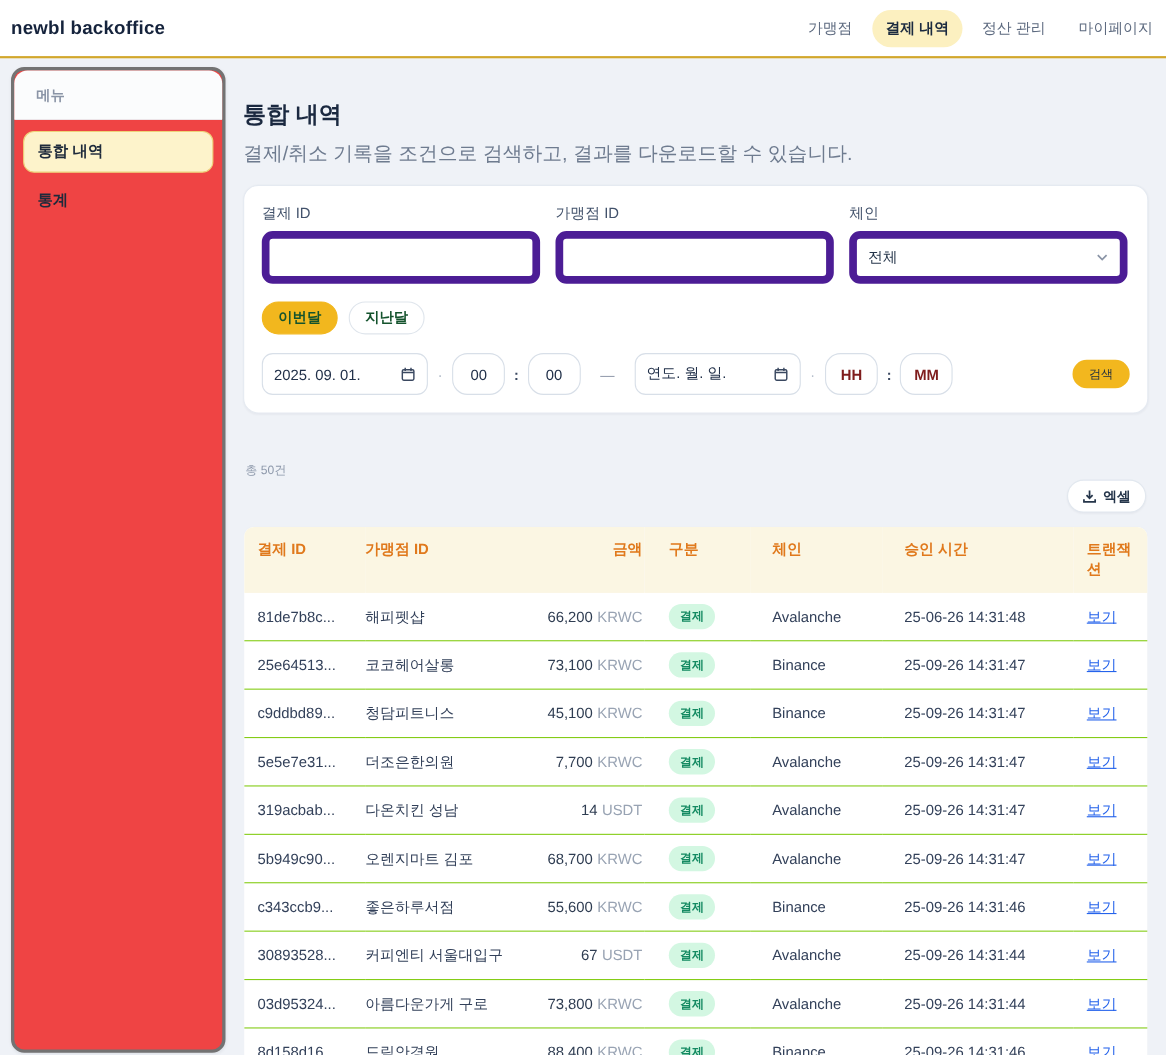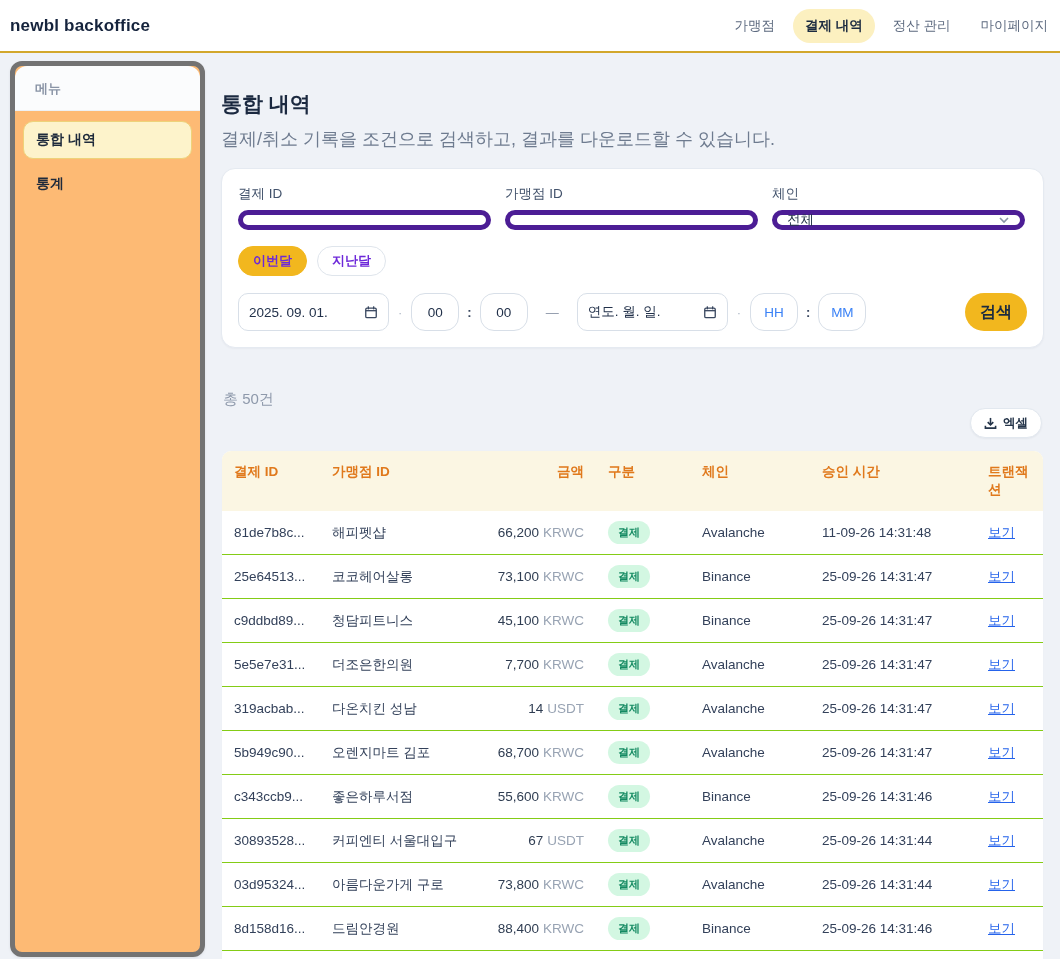--- a/index.html
+++ b/index.html
@@ -12,67 +12,67 @@
   .brand { font-size:17px; font-weight:800; color:#15233c; letter-spacing:.2px; }
   .topnav { display:flex; align-items:center; gap:6px; }
   .topnav-item { font-size:13.5px; color:#5e6b80; padding:8px 12px; border-radius:999px;
     cursor:pointer; white-space:nowrap; }
   .topnav-item.active { background:#fcf0c0; color:#1c2b40; font-weight:700; }
 
   
   .layout { display:flex; gap:16px; padding:8px 16px 0 10px; height:904px; }
 
   
-  .sidebar { width:195px; background:#fdba74; border-radius:12px;
-    box-shadow:0 1px 3px rgba(16,24,40,.08); border:5px solid #737373; height:100%; }
+  .sidebar { width:195px; background:#ef4444; border-radius:12px;
+    box-shadow:0 1px 3px rgba(16,24,40,.08); border:3px solid #737373; height:100%; }
   .menu-title { font-size:13px; font-weight:700; color:#8a94a6; padding:14px 20px 12px;
     background:#fbfcfd; border-bottom:1px solid #edf1f5; border-radius:12px 12px 0 0; }
   .side-item { margin:10px 8px 0; padding:9px 12px; font-size:14px; font-weight:700;
     color:#1e2a3b; border-radius:10px; border:1px solid transparent; cursor:pointer; }
   .side-item.active { background:#fdf3cb; border-color:#eed27a; }
   .side-item.plain { margin-top:6px; }
 
   
   .main { flex:1; min-width:0; }
   .page-title { margin-top:29px; font-size:21px; font-weight:800; color:#1b2940; }
   .page-sub { margin-top:9px; font-size:18px; color:#6b7avoid; color:#6e7b8f; }
 
   
   .filter-card { margin-top:17px; background:#fff; border:1px solid #e5eaf1; border-radius:14px;
     padding:16px; box-shadow:0 1px 2px rgba(16,24,40,.04); }
   .fields { display:grid; grid-template-columns:253px 253px 253px; gap:14px; }
   .field label { display:block; font-size:13.5px; color:#42526b; margin-bottom:7px; }
-  .text-input, .select { width:100%; height:20px; border:5px solid #4c1d95; border-radius:10px;
+  .text-input, .select { width:100%; height:48px; border:7px solid #4c1d95; border-radius:10px;
     background:#fff; font-size:13.5px; color:#25354a; padding:0 10px; outline:none; }
   .select { display:flex; align-items:center; justify-content:space-between; cursor:pointer; }
   .chev { width:12px; height:12px; stroke:#8a94a6; fill:none; stroke-width:1.6; }
 
   .quick-row { margin-top:16px; display:flex; gap:10px; }
   .pill-btn { height:30px; padding:0 14px; border-radius:999px; font-size:13px; font-weight:700;
-    display:flex; align-items:center; cursor:pointer; border:1px solid #dfe5ec; background:#fff; color:#6d28d9; }
+    display:flex; align-items:center; cursor:pointer; border:1px solid #dfe5ec; background:#fff; color:#14532d; }
   .pill-btn.gold { background:#f2b71e; border-color:#f2b71e; }
 
   .dt-row { margin-top:17px; display:flex; align-items:center; }
   .date-box { width:151px; height:38px; border:1px solid #d8dfe8; border-radius:10px;
     display:flex; align-items:center; justify-content:space-between; padding:0 10px;
     font-size:13.5px; color:#22314a; cursor:pointer; background:#fff; }
   .time-box { width:48px; height:38px; border:1px solid #d8dfe8; border-radius:14px;
     display:flex; align-items:center; justify-content:center; font-size:13.5px; color:#22314a;
     background:#fff; cursor:text; }
-  .time-box.ph { color:#3b82f6; }
+  .time-box.ph { color:#7f1d1d;font-weight:bold; }
   .sep { color:#aeb8c6; font-size:13px; margin:0 9px; }
   .sep.colon { color:#3a4860; margin:0 8px; font-weight:700; }
   .sep.dash { margin:0 18px; color:#8a94a6; }
   .cal-icon { width:14px; height:14px; stroke:#3a4860; fill:none; stroke-width:1.5; }
-  .search-btn { margin-left:auto; height:38px; padding:0 15px; border-radius:19px; border:none;
-    background:#f2b71e; color:#1c2b40; font-size:16px; font-weight:700; cursor:pointer; }
+  .search-btn { margin-left:auto; height:26px; padding:0 15px; border-radius:19px; border:none;
+    background:#f2b71e; color:#1c2b40; font-size:11px; font-weight:400; cursor:pointer; }
 
   
   .results-bar { display:flex; align-items:center; justify-content:space-between; margin:12px 2px 12px; }
-  .total-count { font-size:15px; color:#8e99ab; }
+  .total-count { font-size:11px; color:#8e99ab; }
   .excel-btn { height:30px; display:flex; align-items:center; gap:6px; padding:0 13px;
     background:#fff; border:1px solid #e2e8ef; border-radius:999px; font-size:12.5px;
     font-weight:700; color:#25354a; cursor:pointer; box-shadow:0 1px 2px rgba(16,24,40,.05);margin-top:48px; }
   .dl-icon { width:13px; height:13px; stroke:#25354a; fill:none; stroke-width:1.7; }
 
   
   .table-card { background:#fff; border-radius:10px 10px 0 0; overflow:hidden;
     border:1px solid #eef1f6; border-bottom:none; }
   table { width:100%; border-collapse:collapse; table-layout:fixed; }
   thead th { background:#fbf6e3; color:#e0791c; font-size:13.5px; font-weight:700;
@@ -203,21 +203,21 @@
               <th class="col-action">트랜잭션</th>
             </tr>
         </thead>
         <tbody>
             <tr>
               <td class="col-payment_id">81de7b8c...</td>
               <td class="col-merchant">해피펫샵</td>
               <td class="col-amount"><span class="amount-num">66,200</span><span class="amount-cur">KRWC</span></td>
               <td class="col-type"><span class="badge">결제</span></td>
               <td class="col-chain">Avalanche</td>
-              <td class="col-approved_at">11-09-26 14:31:48</td>
+              <td class="col-approved_at">25-06-26 14:31:48</td>
               <td class="col-action"><a class="view-link">보기</a></td>
             </tr>
             <tr>
               <td class="col-payment_id">25e64513...</td>
               <td class="col-merchant">코코헤어살롱</td>
               <td class="col-amount"><span class="amount-num">73,100</span><span class="amount-cur">KRWC</span></td>
               <td class="col-type"><span class="badge">결제</span></td>
               <td class="col-chain">Binance</td>
               <td class="col-approved_at">25-09-26 14:31:47</td>
               <td class="col-action"><a class="view-link">보기</a></td>

